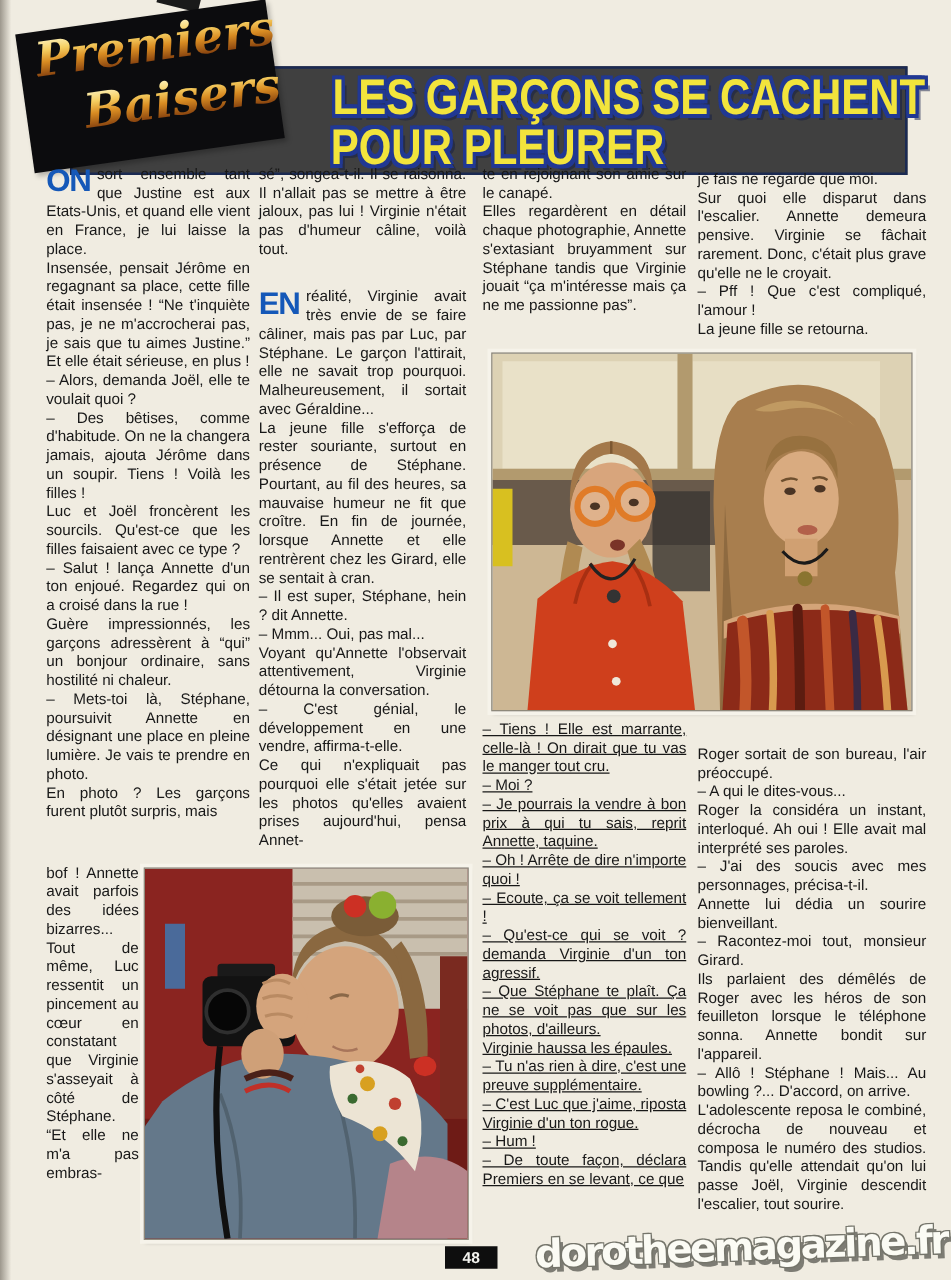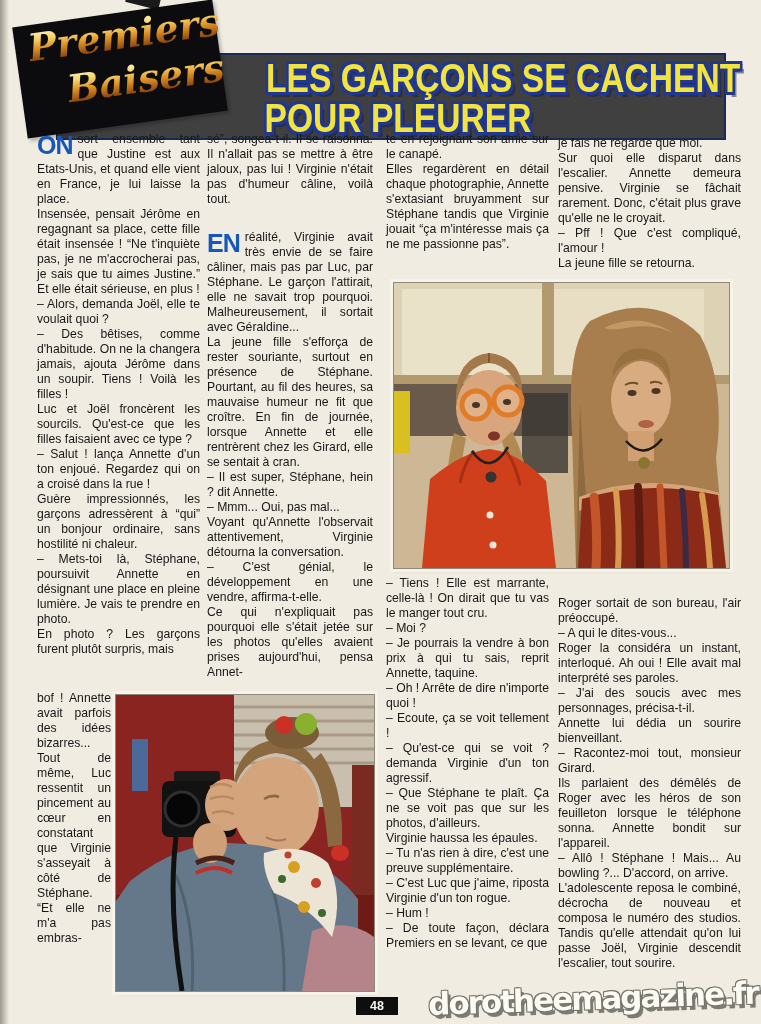--- a/index.html
+++ b/index.html
@@ -42,21 +42,21 @@
   .logo-word1{left:13px;top:4px;}
   .logo-word2{left:46px;top:50px;}
 
   
   .col{position:absolute;font-size:12.2px;line-height:15px;text-align:justify;}
   .col p{margin:0;}
   .col1a{left:37px;top:132px;width:163px;}
   .col1b{left:37px;top:691px;width:74px;}
   .col2 {left:207px;top:132px;width:166px;}
   .col3a{left:386px;top:132px;width:163px;}
-  .col3b{left:386px;top:576px;width:163px;}
+  .col3b{left:386px;top:576px;width:163px;text-decoration:underline;}
   .col4a{left:558px;top:136px;width:183px;}
   .col4b{left:558px;top:576px;width:183px;margin-top:20px;}
   .gap-before{margin-top:23px !important;}
   .dropcap{float:left;color:#1558b8;font-weight:bold;font-size:25px;
     line-height:25px;height:27px;margin:1px 5px 0 0;letter-spacing:-1px;}
 
   
   .photo{position:absolute;margin:0;padding:0;border:1px solid #8f897b;
     box-shadow:0 0 0 3px #f6f3ea, 1px 2px 3px rgba(0,0,0,.2);background:#ccc;}
   .photo svg{display:block;}

